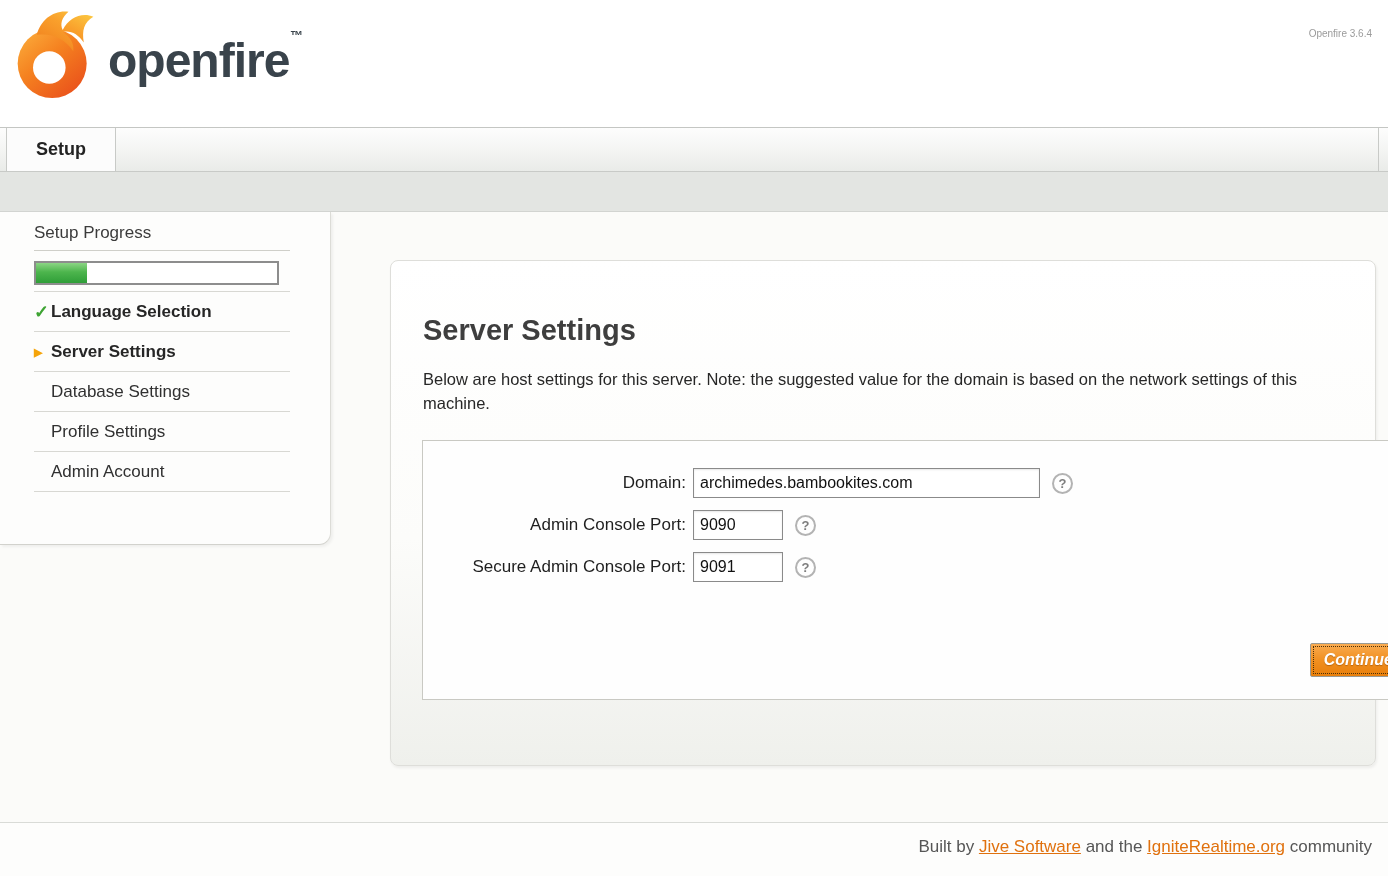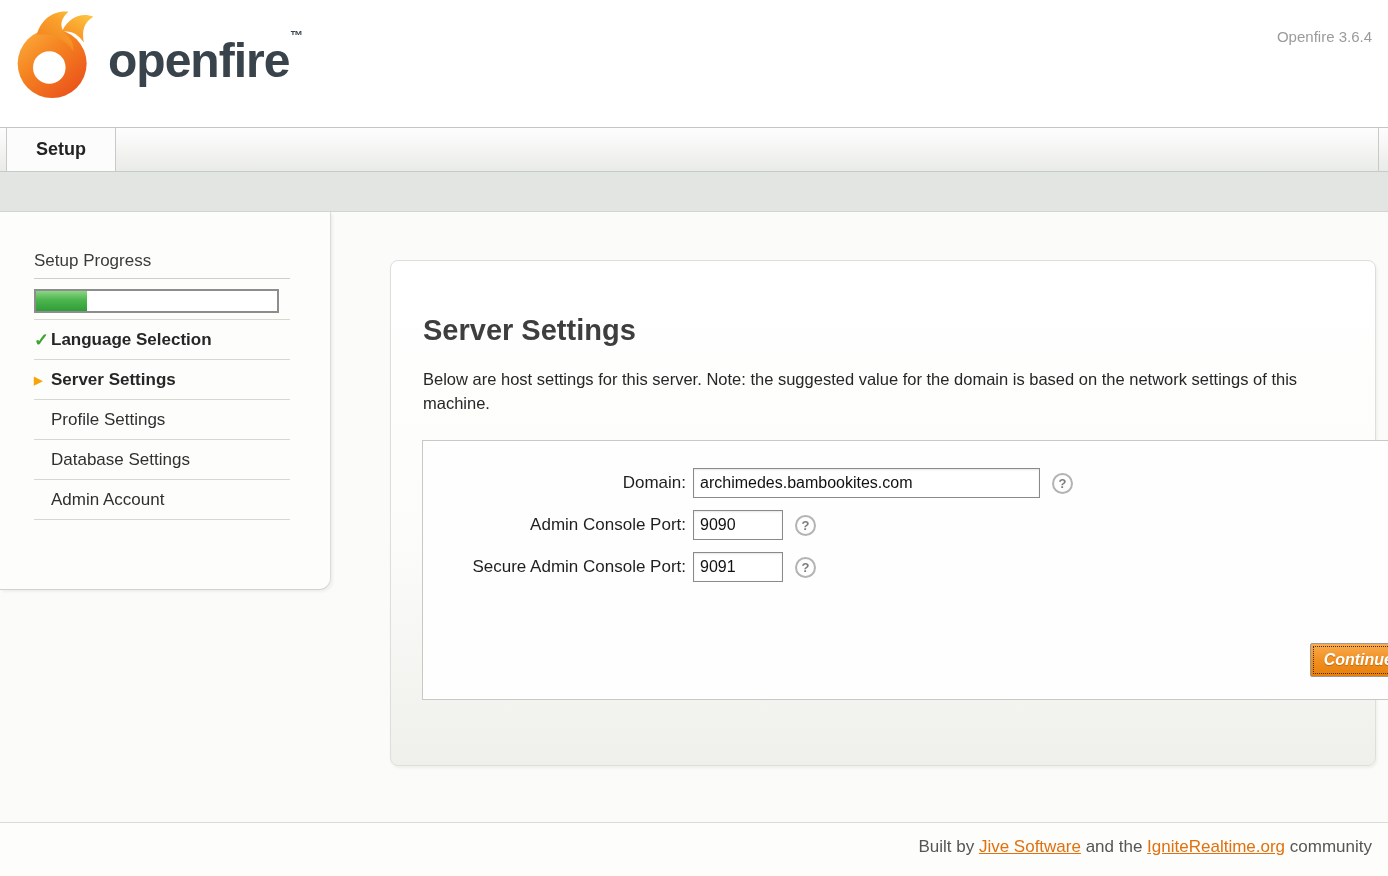--- a/index.html
+++ b/index.html
@@ -13,21 +13,21 @@
 
   
   .header { position:relative; height:127px; background:#ffffff; }
   .logo-group { position:absolute; left:10px; top:4px; display:flex; align-items:center; }
   .logo-icon { width:92px; height:100px; }
   .wordmark {
     font-size:48px; font-weight:bold; color:#39434b;
     letter-spacing:-1px; margin-left:6px; position:relative; top:6px;
   }
   .wordmark sup { font-size:13px; position:relative; top:-20px; left:1px; }
-  .version { position:absolute; right:16px; top:28px; font-size:15px; color:#9b9b9b; }
+  .version { position:absolute; right:16px; top:28px; font-size:10px; color:#9b9b9b; }
 
   
   .tabbar {
     position:relative; height:45px;
     background:linear-gradient(180deg,#fdfdfd 0%,#f3f4f2 55%,#e9ebe8 100%);
     border-top:1px solid #c4c6c3;
     border-bottom:1px solid #c8cac7;
   }
   .tab {
     position:absolute; left:6px; top:0; bottom:0; width:110px;
@@ -37,26 +37,26 @@
     font-size:18px; font-weight:bold; color:#232323; cursor:pointer;
   }
   .tab-right-sep { position:absolute; right:9px; top:0; bottom:0; width:1px; background:#c8cac7; }
 
   .grayband { height:40px; background:#e3e5e2; border-bottom:1px solid #d2d4d1; }
 
   
   .content { position:relative; height:610px; background:#fbfbf9; }
 
   .sidebar {
-    position:absolute; left:0; top:0; width:331px; height:378px;
+    position:absolute; left:0; top:0; width:331px; height:333px;
     background:#fdfdfc;
     border-right:1px solid #dcdcd7; border-bottom:1px solid #d2d2cd;
     border-bottom-right-radius:12px;
     box-shadow:2px 2px 3px rgba(0,0,0,0.05);
-    padding:39px 40px 0 34px;
+    padding:11px 40px 0 34px;
   }
   .sb-title { font-size:17px; color:#3b3b3b; }
   .sb-rule { border-bottom:1px solid #cfcfc9; margin-top:7px; }
   .progress-track {
     margin-top:10px; width:245px; height:24px;
     background:#ffffff; border:2px solid #8d8d8d;
   }
   .progress-fill {
     height:100%;
     background:linear-gradient(180deg,#8bd584 0%,#4db54d 45%,#2f9e38 100%);
@@ -165,25 +165,25 @@
       <li class="sb-item done">
         <span class="bullet check-glyph">✓</span>
         <span>Language Selection</span>
       </li>
       <li class="sb-item current">
         <span class="bullet arrow-glyph">▶</span>
         <span>Server Settings</span>
       </li>
       <li class="sb-item pending">
         <span class="bullet"></span>
-        <span>Profile Settings</span>
+        <span>Database Settings</span>
       </li>
       <li class="sb-item pending">
         <span class="bullet"></span>
-        <span>Database Settings</span>
+        <span>Profile Settings</span>
       </li>
       <li class="sb-item pending">
         <span class="bullet"></span>
         <span>Admin Account</span>
       </li>
     </ul>
   </div>
 
   <div class="main-panel">
     <h1 class="main-title">Server Settings</h1>

